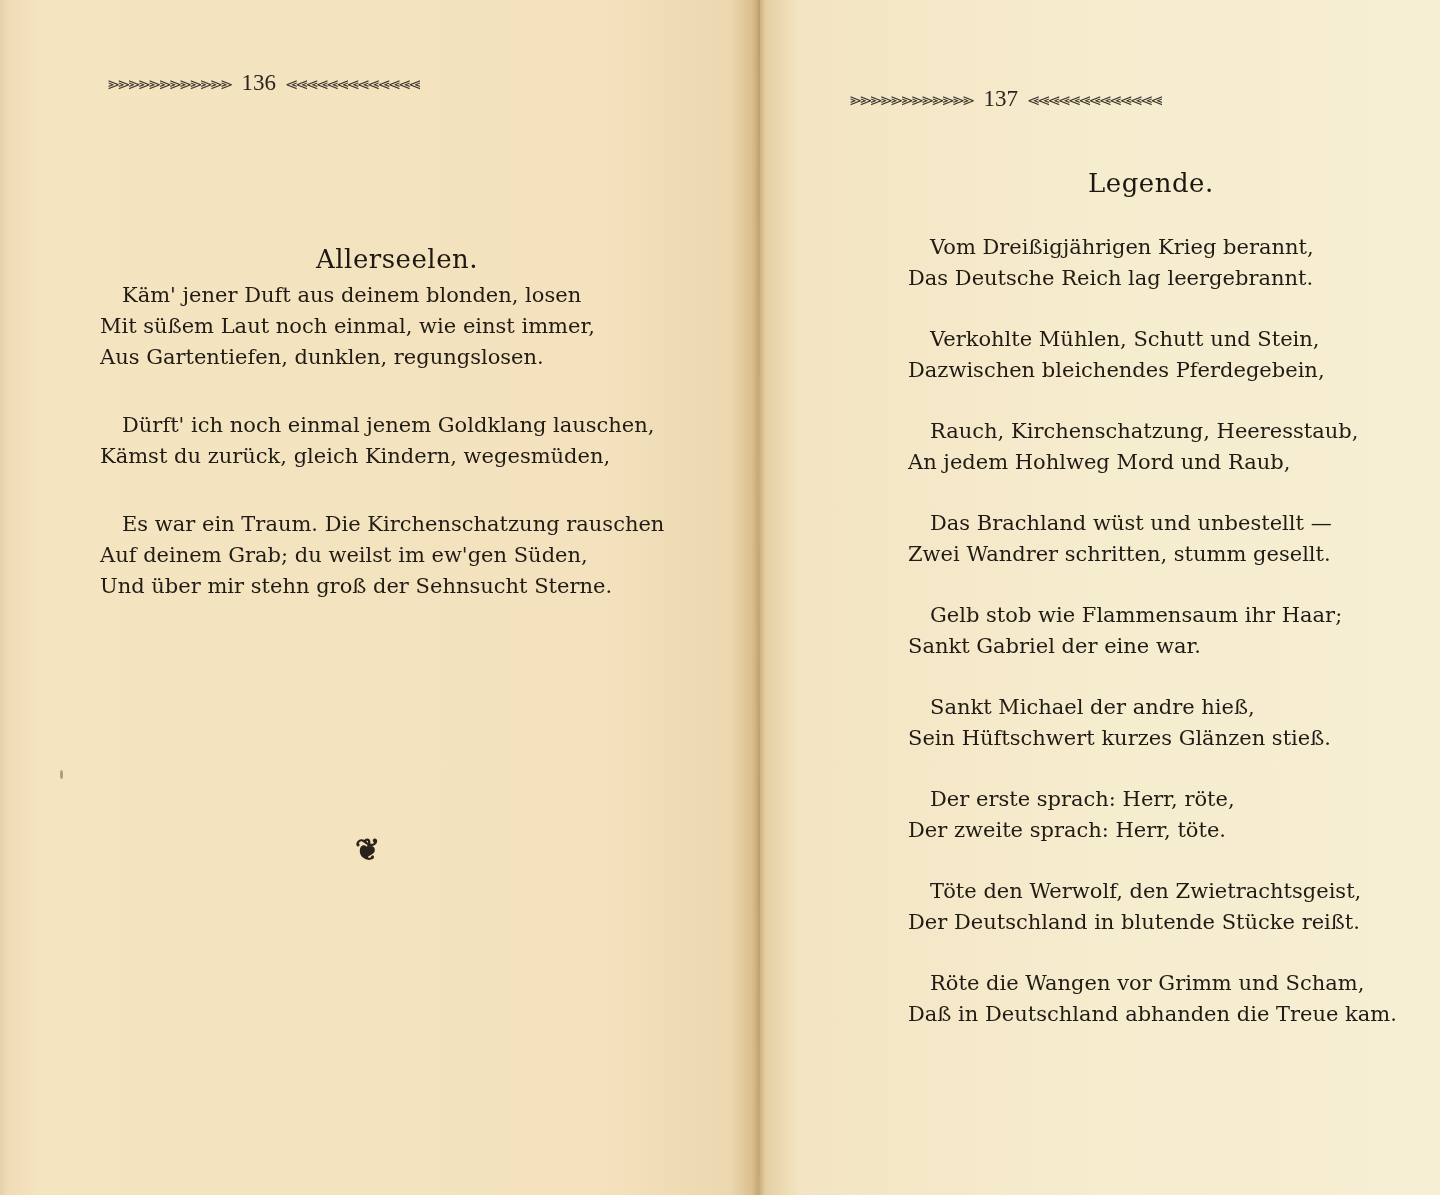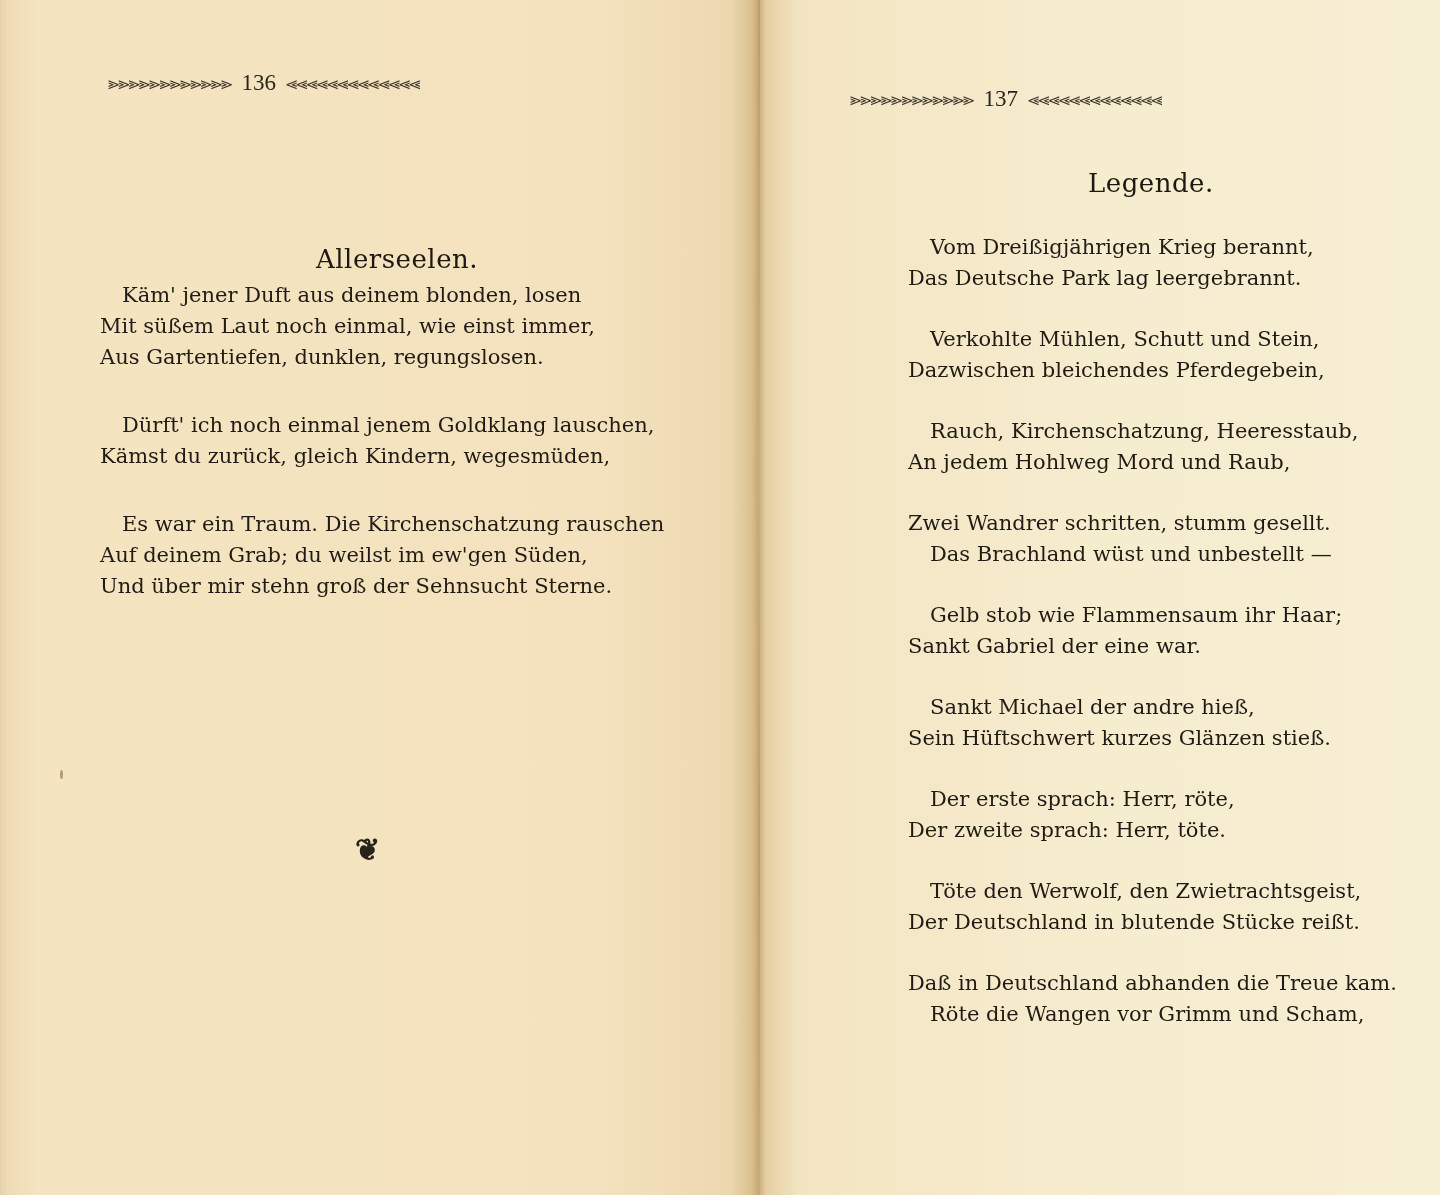--- a/index.html
+++ b/index.html
@@ -151,48 +151,48 @@
     <span class="orn">⪢⪢⪢⪢⪢⪢⪢⪢⪢⪢⪢⪢</span>
     <span class="page-num">137</span>
     <span class="orn">⪡⪡⪡⪡⪡⪡⪡⪡⪡⪡⪡⪡⪡</span>
   </div>
 
   <div class="title">Legende.</div>
 
   <div class="poem">
     <div class="stanza">
       <span class="line indent">Vom Dreißigjährigen Krieg berannt,</span>
-      <span class="line">Das Deutsche Park lag leergebrannt.</span>
+      <span class="line">Das Deutsche Reich lag leergebrannt.</span>
     </div>
     <div class="stanza">
       <span class="line indent">Verkohlte Mühlen, Schutt und Stein,</span>
       <span class="line">Dazwischen bleichendes Pferdegebein,</span>
     </div>
     <div class="stanza">
       <span class="line indent">Rauch, Kirchenschatzung, Heeresstaub,</span>
       <span class="line">An jedem Hohlweg Mord und Raub,</span>
     </div>
     <div class="stanza">
+      <span class="line indent">Das Brachland wüst und unbestellt —</span>
       <span class="line">Zwei Wandrer schritten, stumm gesellt.</span>
-      <span class="line indent">Das Brachland wüst und unbestellt —</span>
     </div>
     <div class="stanza">
       <span class="line indent">Gelb stob wie Flammensaum ihr Haar;</span>
       <span class="line">Sankt Gabriel der eine war.</span>
     </div>
     <div class="stanza">
       <span class="line indent">Sankt Michael der andre hieß,</span>
       <span class="line">Sein Hüftschwert kurzes Glänzen stieß.</span>
     </div>
     <div class="stanza">
       <span class="line indent">Der erste sprach: Herr, röte,</span>
       <span class="line">Der zweite sprach: Herr, töte.</span>
     </div>
     <div class="stanza">
       <span class="line indent">Töte den Werwolf, den Zwietrachtsgeist,</span>
       <span class="line">Der Deutschland in blutende Stücke reißt.</span>
     </div>
     <div class="stanza">
+      <span class="line indent">Röte die Wangen vor Grimm und Scham,</span>
       <span class="line">Daß in Deutschland abhanden die Treue kam.</span>
-      <span class="line indent">Röte die Wangen vor Grimm und Scham,</span>
     </div>
   </div>
 </div>
 
 </body></html>

